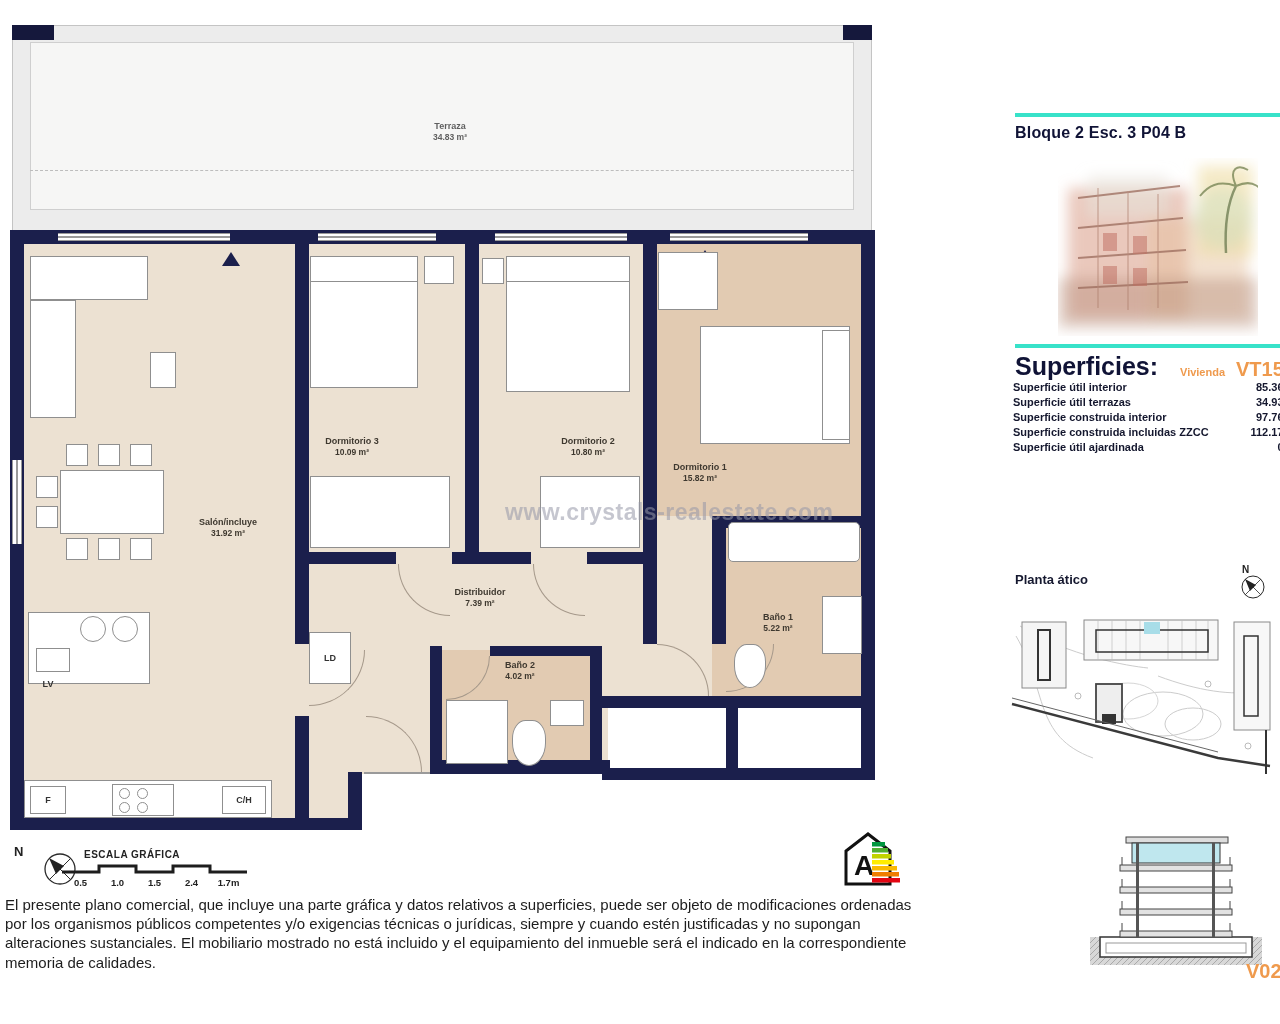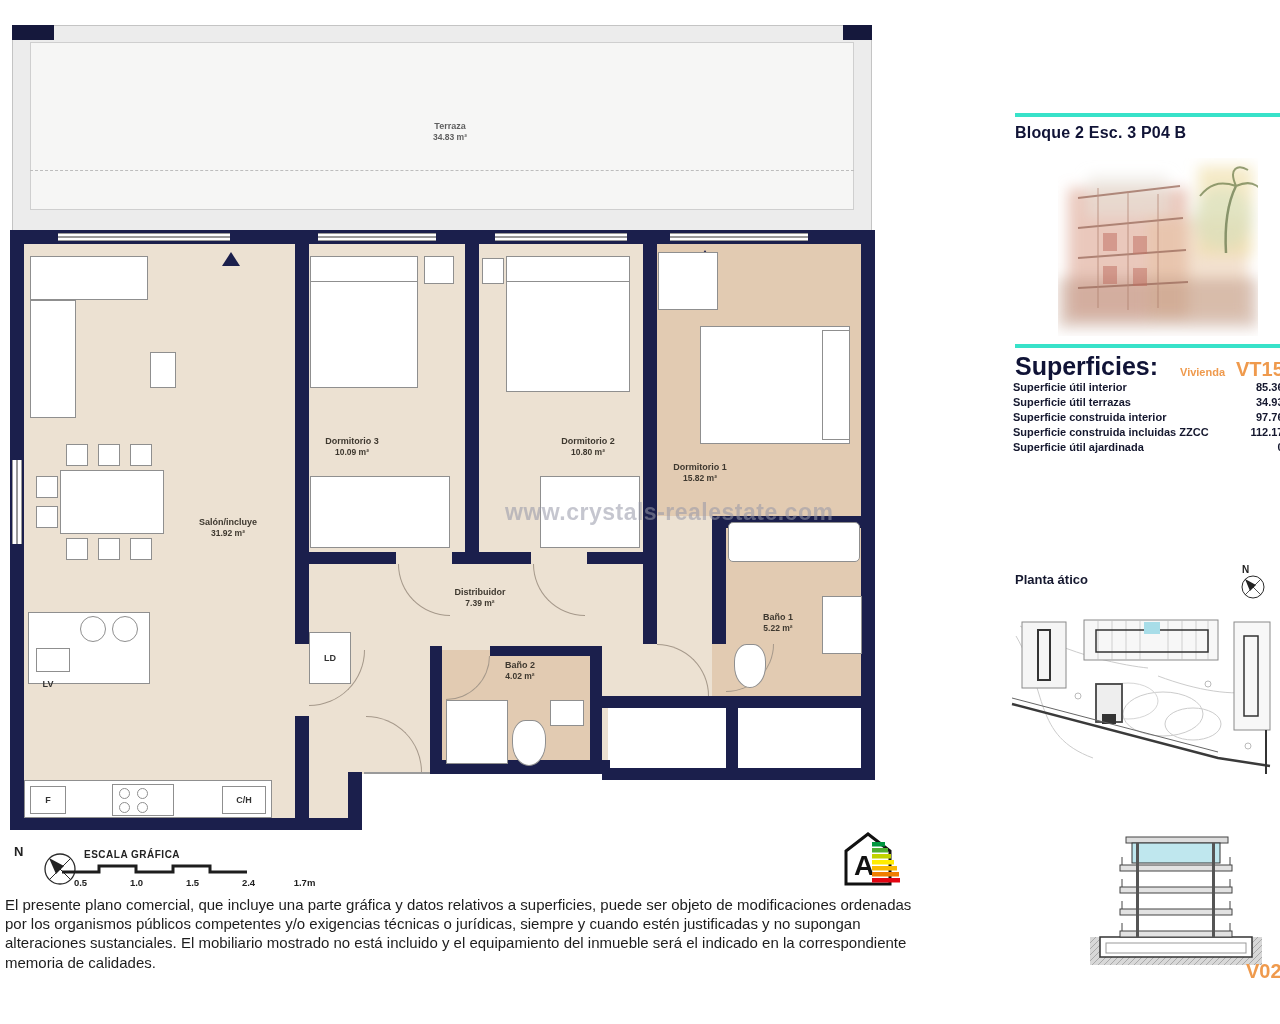--- a/index.html
+++ b/index.html
@@ -203,21 +203,21 @@
   <text x="6" y="16" font-size="13" font-weight="bold" fill="#222">N</text>
   <circle cx="52" cy="29" r="15" fill="none" stroke="#2a2a2a" stroke-width="1.3"></circle>
   <line x1="41" y1="18" x2="63" y2="40" stroke="#2a2a2a" stroke-width="1"></line>
   <line x1="63" y1="18" x2="41" y2="40" stroke="#2a2a2a" stroke-width="1"></line>
   <polygon points="41,18 56,26 48,34" fill="#222"></polygon>
 </svg>
 <div class="scale-lbl" style="left:84px;top:849px;">ESCALA GRÁFICA</div>
 <svg class="abs" style="left:60px;top:860px;" width="195" height="16" viewBox="0 0 195 16">
   <path d="M2,12 h37 v-6 h37 v6 h37 v-6 h37 v6 h37" fill="none" stroke="#1d1d1d" stroke-width="3"></path>
 </svg>
-<div class="scale-ticks" style="left:62px;top:877px;gap:19px;">
+<div class="scale-ticks" style="left:62px;top:877px;">
   <span>0.5</span>
   <span>1.0</span>
   <span>1.5</span>
   <span>2.4</span>
   <span>1.7m</span>
 </div>
 
 <svg class="abs" style="left:842px;top:830px;" width="58" height="58" viewBox="0 0 58 58">
   <path d="M4,21 L26,4 L48,21 L48,54 L4,54 Z" fill="#fff" stroke="#111" stroke-width="3"></path>
   <text x="12" y="45" font-size="28" font-weight="bold" fill="#111">A</text>

